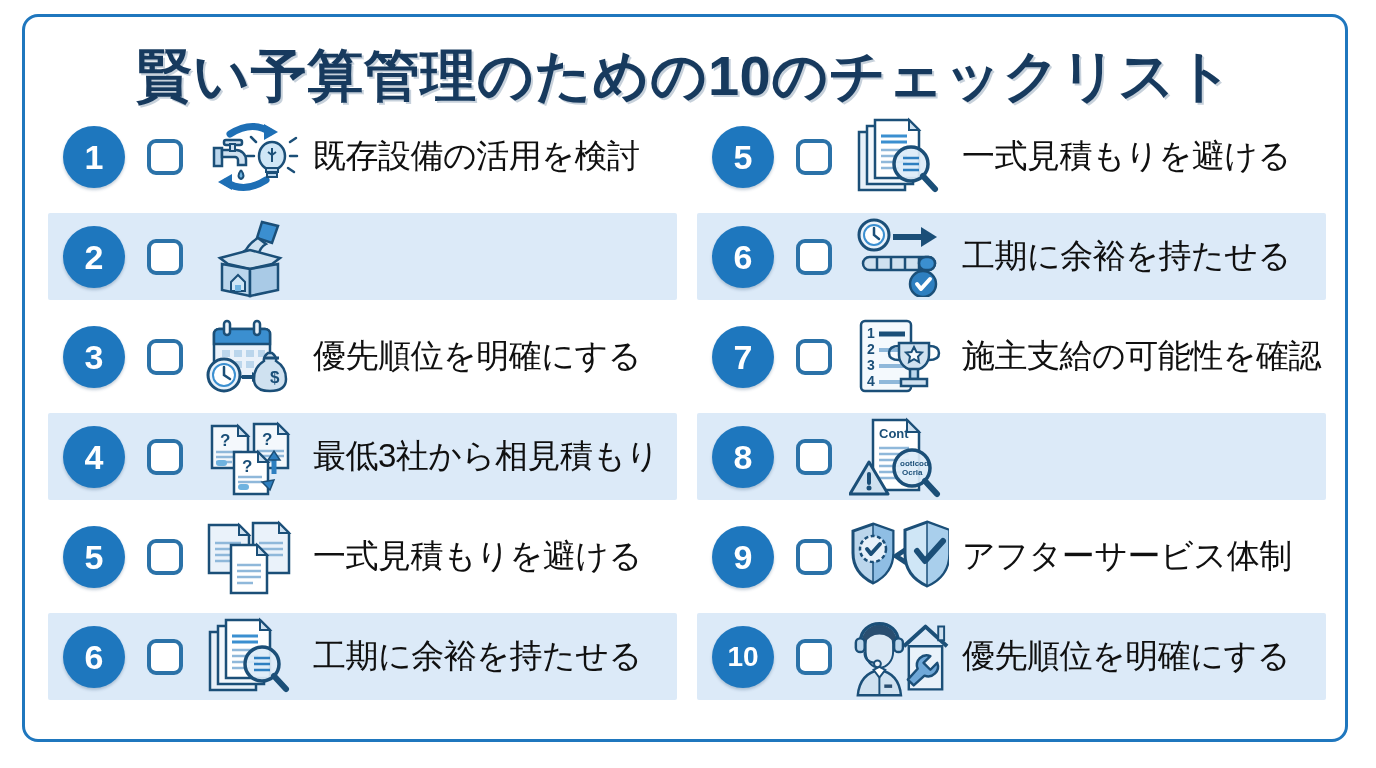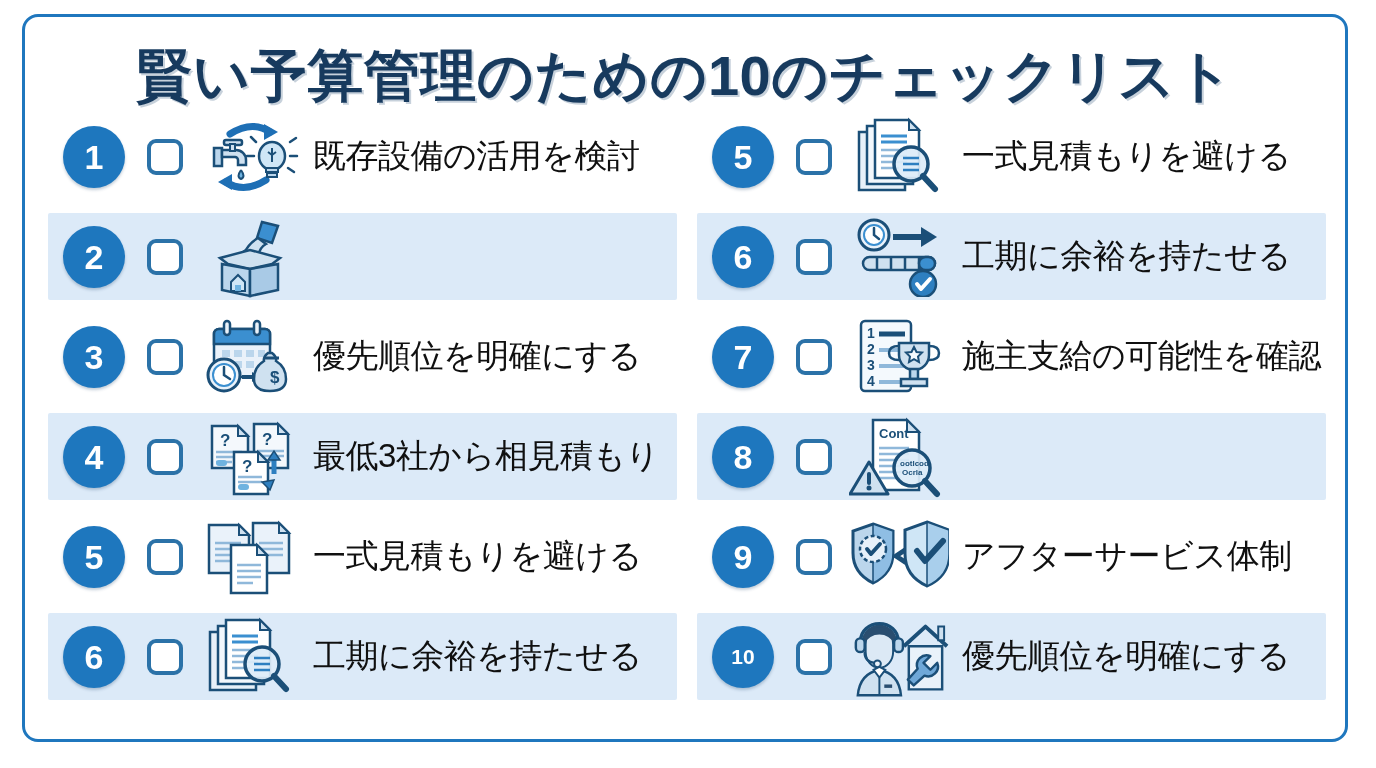--- a/index.html
+++ b/index.html
@@ -87,21 +87,21 @@
     background: #1E77BE;
     color: #ffffff;
     font-size: 34px;
     font-weight: bold;
     display: flex;
     align-items: center;
     justify-content: center;
     box-shadow: 0 2px 3px rgba(20,60,100,0.25);
     line-height: 1;
   }
-  .num-circle.two-digit { font-size: 21px; }
+  .num-circle.two-digit { font-size: 28px; }
 
   .checkbox {
     flex: 0 0 auto;
     width: 36px;
     height: 36px;
     margin-left: 22px;
     box-sizing: border-box;
     border: 4px solid #2B72A8;
     border-radius: 9px;
     background: #ffffff;

